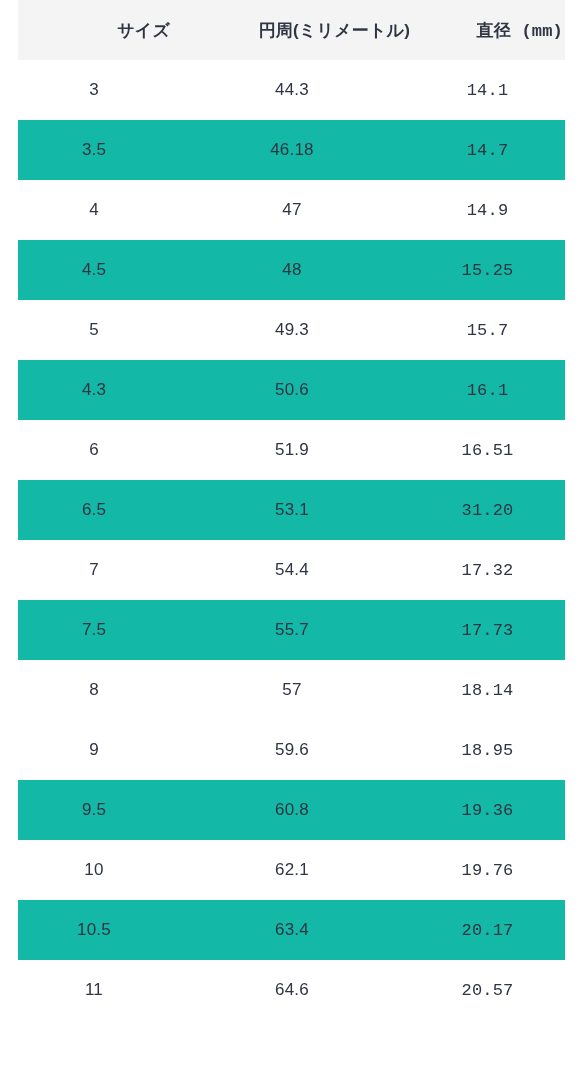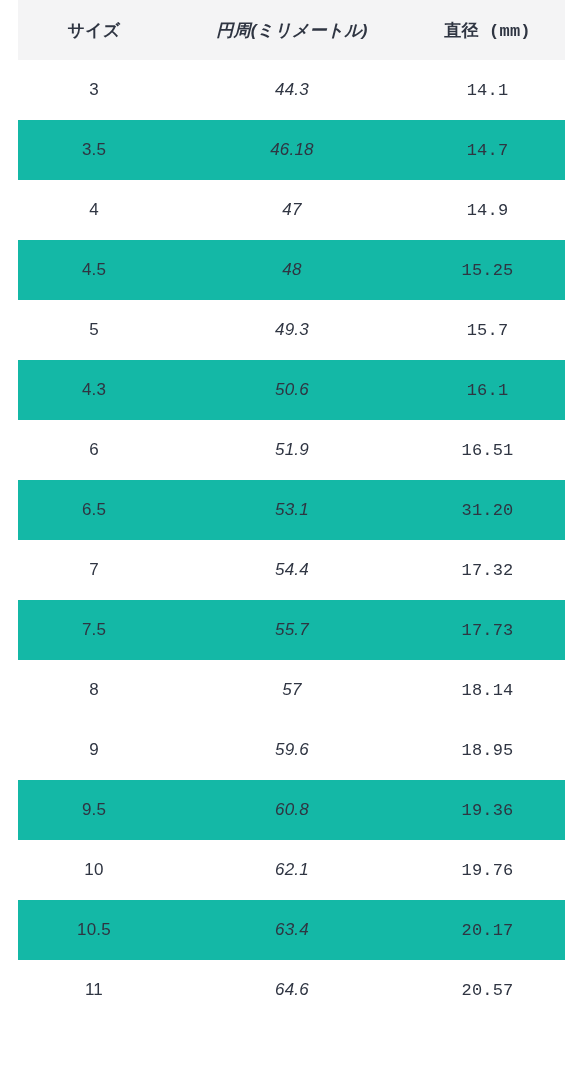--- a/index.html
+++ b/index.html
@@ -37,21 +37,21 @@
     height: 60px;
   }
 
   thead th {
     height: 60px;
     padding: 0;
     margin: 0;
     font-size: 17px;
     font-weight: 700;
     color: #2f3542;
-    text-align: center;
+    text-align: right;
     vertical-align: middle;
     letter-spacing: 0.2px;
     white-space: nowrap;
   }
 
   tbody tr.data-row {
     height: 60px;
     background: #ffffff;
   }
 
@@ -67,21 +67,21 @@
     font-weight: 400;
     color: #2f3542;
     text-align: center;
     vertical-align: middle;
     letter-spacing: 0.2px;
     white-space: nowrap;
   }
 
   
   th.col-size, td.col-size { padding-right: 4px; }
-  th.col-circ, td.col-circ { padding-right: 2px; font-style: italic; }
+  th.col-circ, td.col-circ { padding-right: 2px; }
   th.col-diam, td.col-diam { padding-right: 2px; font-family: Liberation Mono, monospace; }
 </style>
 </head>
 <body>
 
 <div class="table-wrap">
   <table class="size-table">
     <colgroup>
       <col class="c-size">
       <col class="c-circ">

